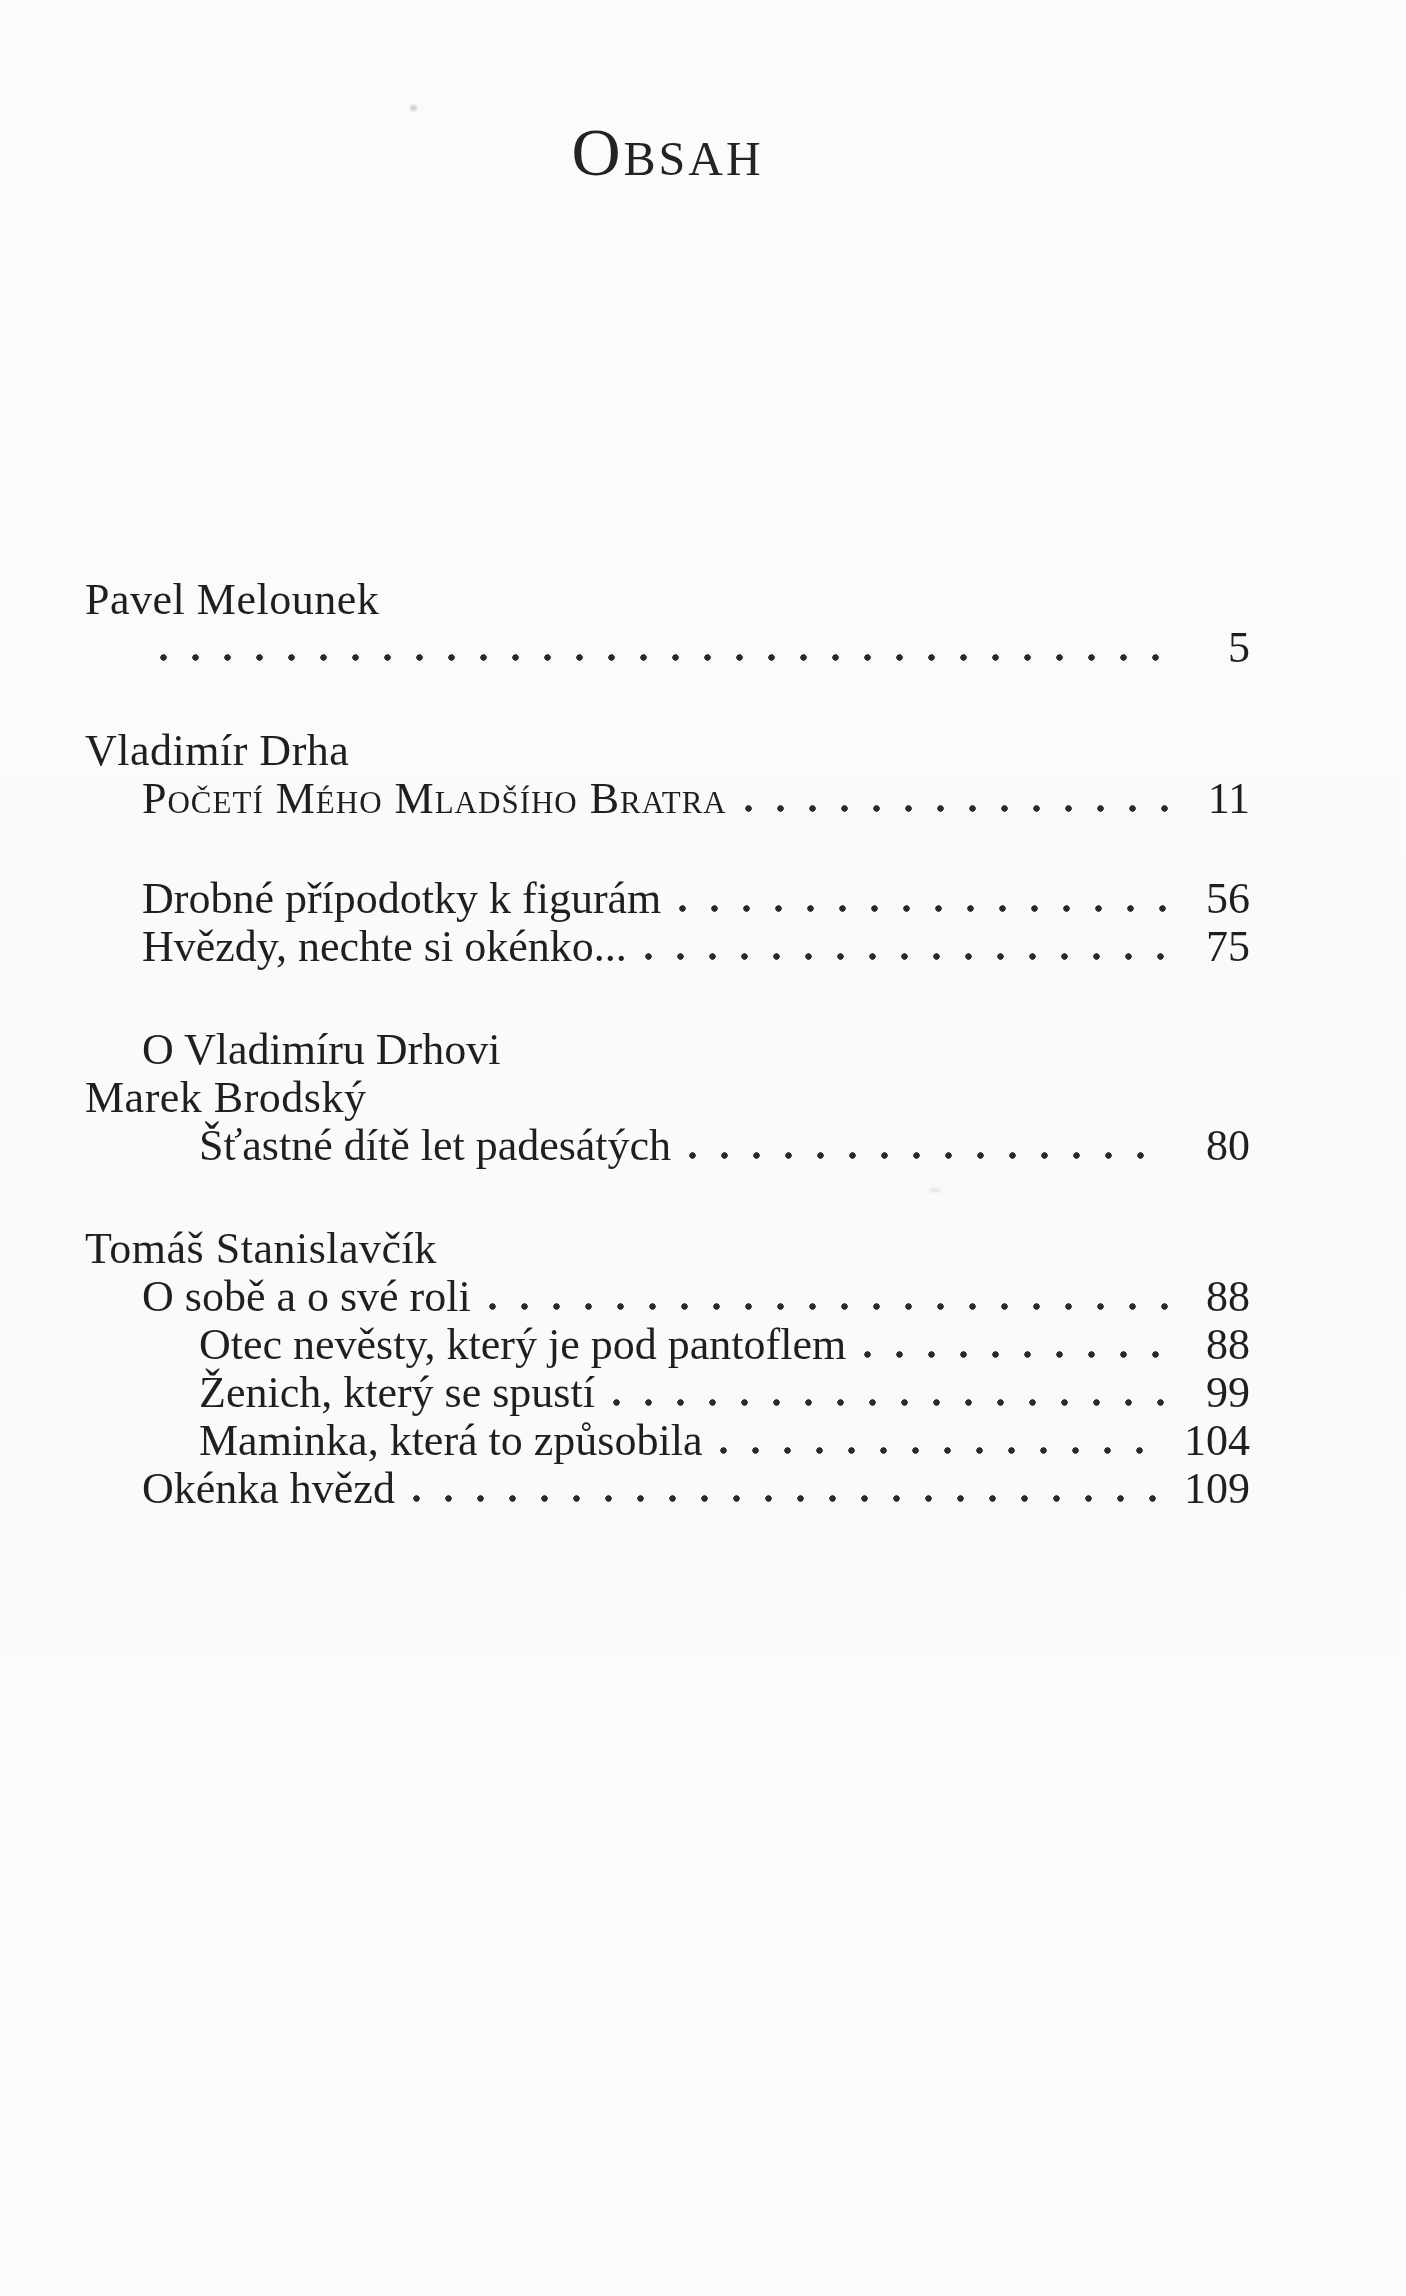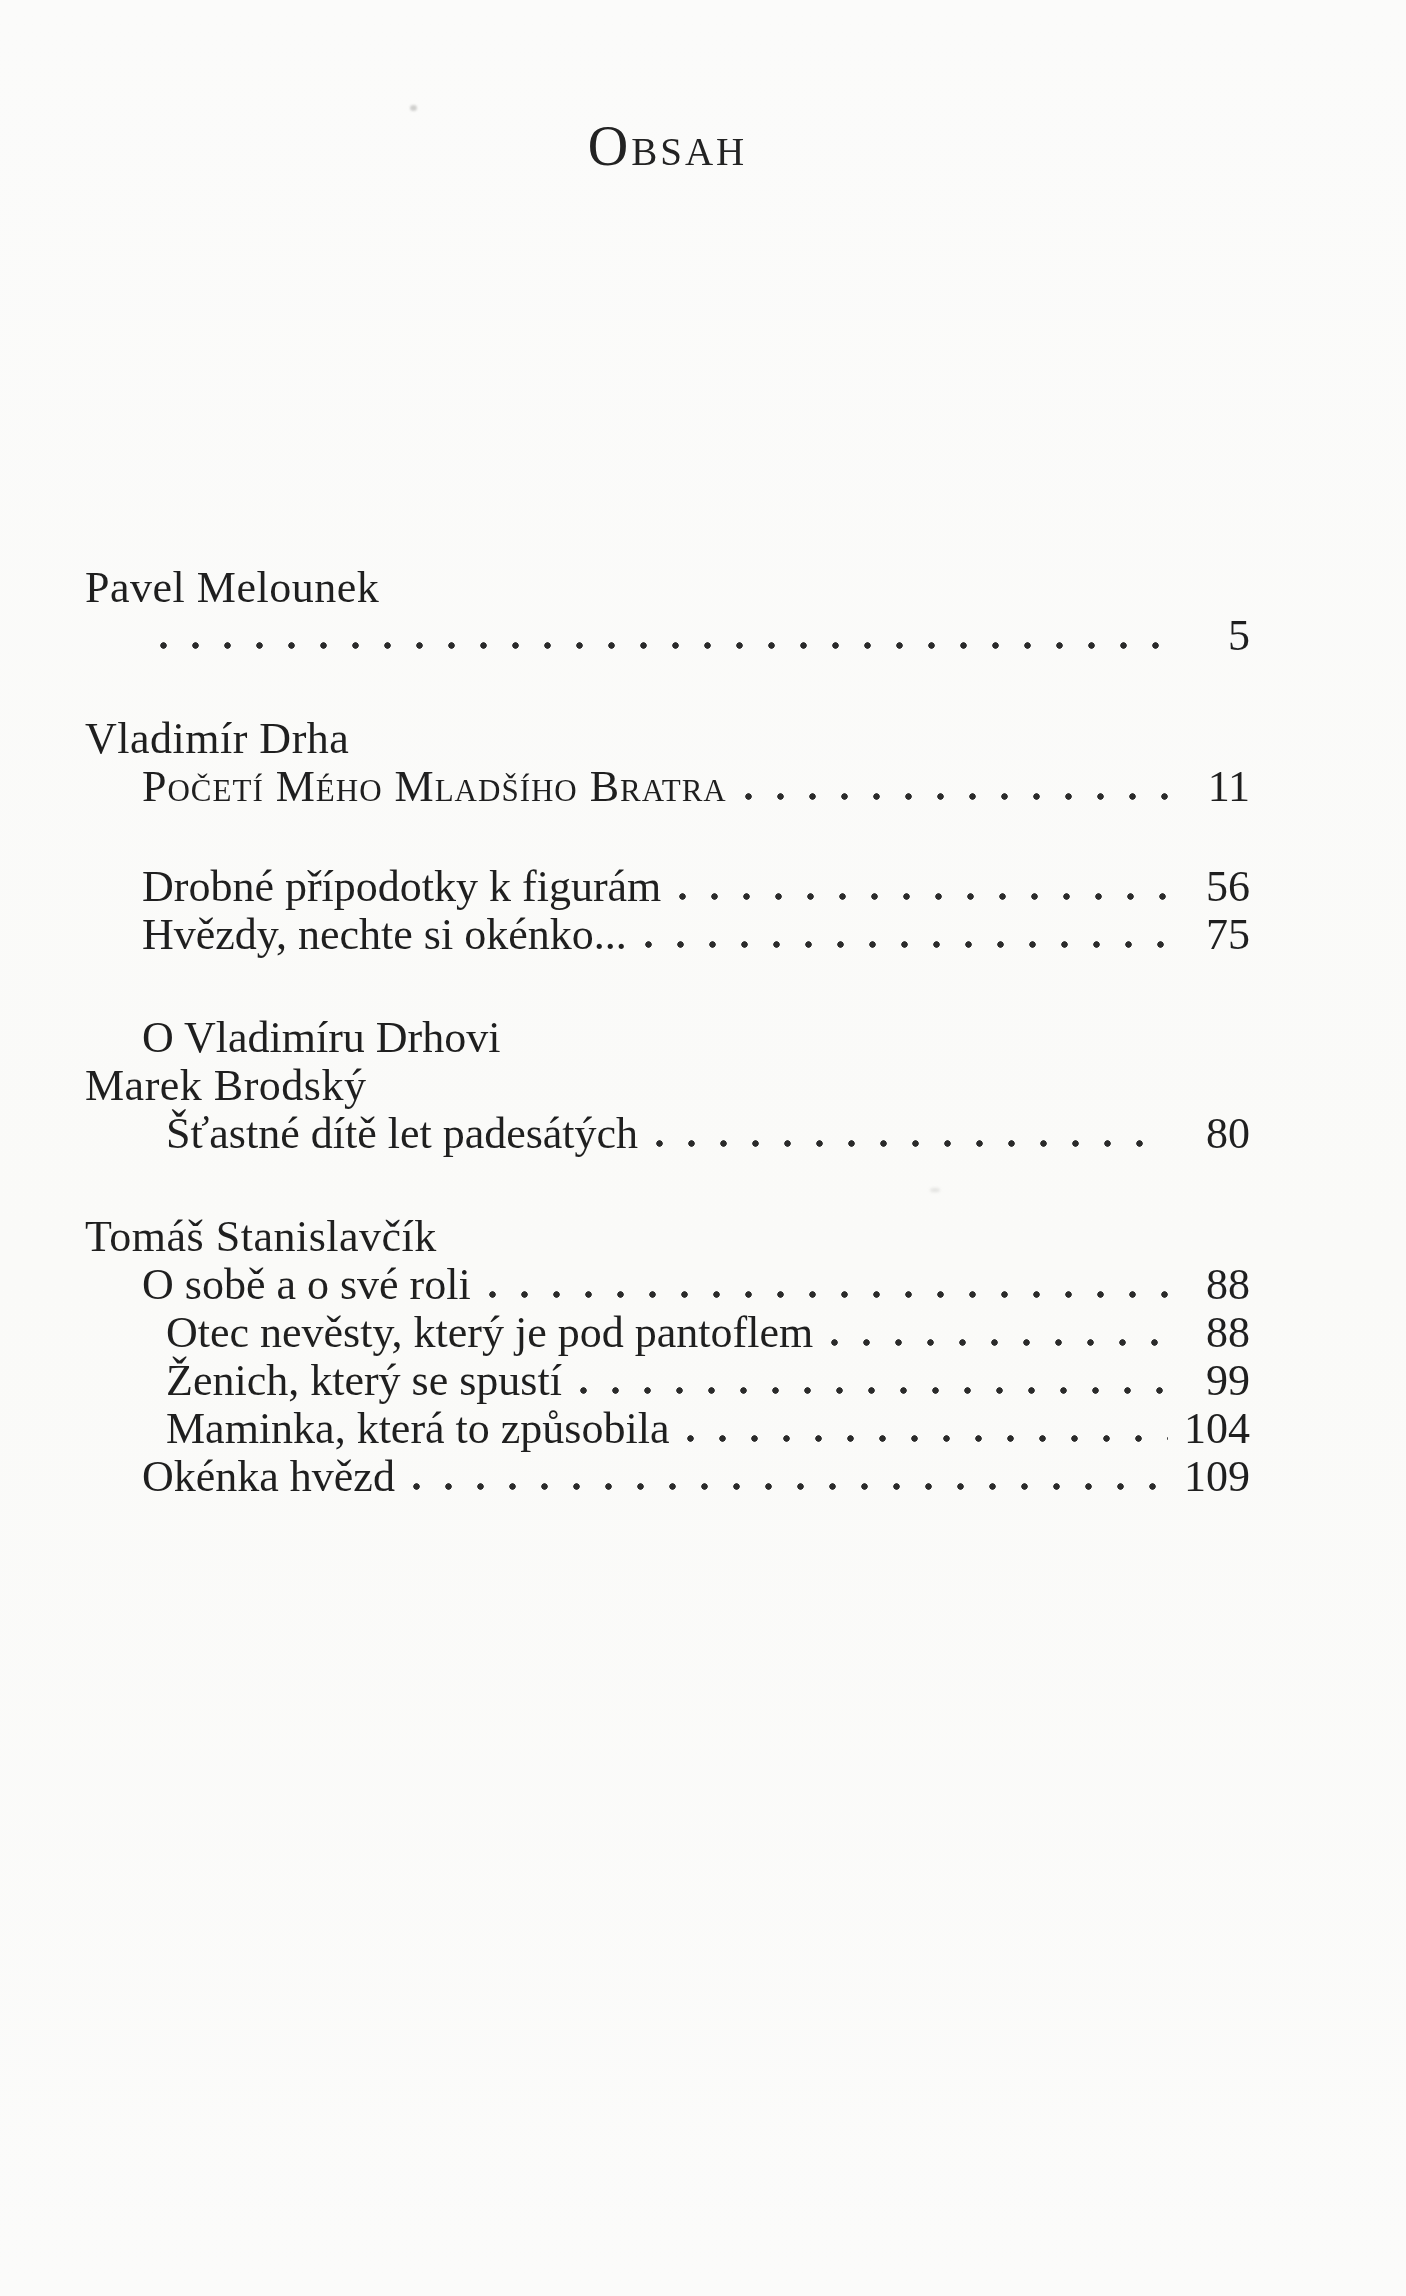--- a/index.html
+++ b/index.html
@@ -21,21 +21,21 @@
     background: linear-gradient(180deg, #fbfbfa 0%, #fafaf8 55%, #fbfbfa 100%);
   }
   .content {
     position: absolute;
     left: 85px;
     top: 0;
     width: 1165px;
   }
   .title {
     margin: 118px 0 0 0;
-    font-size: 56px;
+    font-size: 68px;
     line-height: 1;
     font-weight: normal;
     font-variant: small-caps;
     letter-spacing: 3px;
     text-align: center;
     color: #232323;
   }
   .toc {
     margin-top: 390px;
   }
@@ -50,21 +50,21 @@
     align-items: baseline;
     font-size: 44px;
     line-height: 48px;
     height: 48px;
     white-space: nowrap;
   }
   .author {
     letter-spacing: 0.5px;
   }
   .lvl1 { margin-left: 57px; }
-  .lvl2 { margin-left: 81px; align-items: center; }
+  .lvl2 { margin-left: 114px; align-items: center; }
   .gap-top { margin-top: 52px; }
   .smallcaps .label {
     font-variant: small-caps;
     letter-spacing: 1px;
   }
   .label {
     flex: 0 0 auto;
   }
   .leader {
     flex: 1 1 auto;

